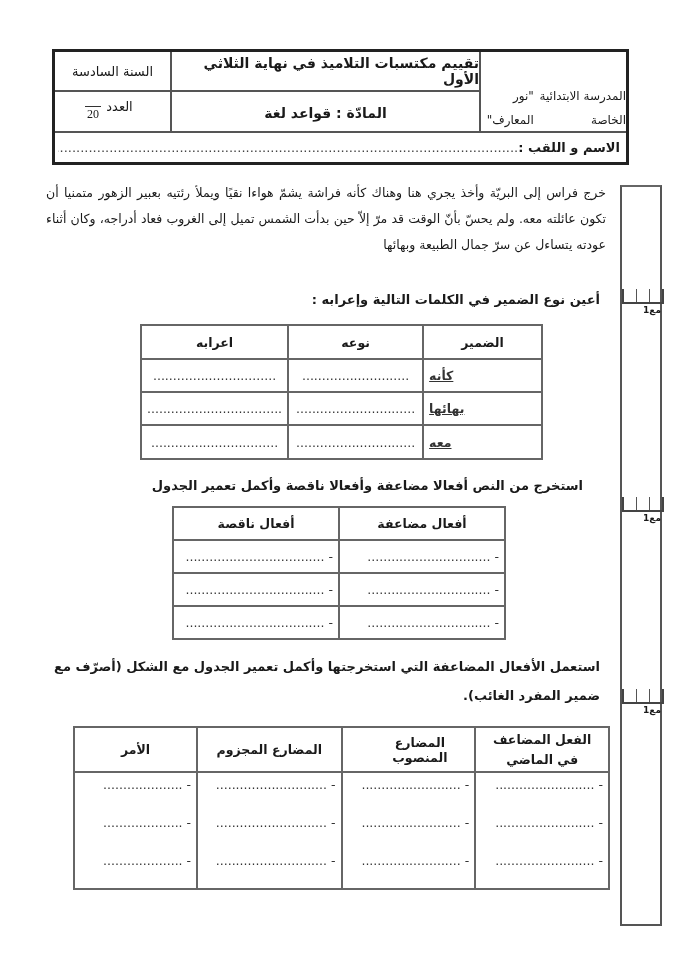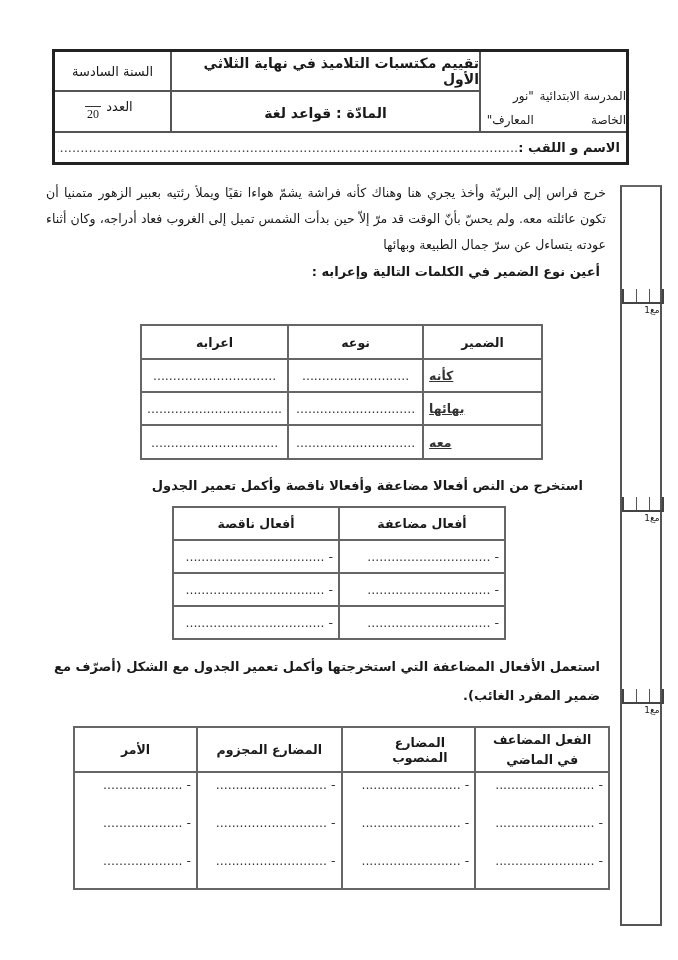--- a/index.html
+++ b/index.html
@@ -35,21 +35,21 @@
   #t1 td:not(:first-child) { text-align:center; }
   .ul { text-decoration:underline; }
 
   
   #sidebar { left:620px; top:185px; width:42px; height:741px; border:2px solid #555; border-top-color:#666; box-sizing:border-box; }
   .marker { position:absolute; left:0; width:42px; }
   .marker .ticks { height:13px; border-bottom:2px solid #444; display:flex; }
   .marker .ticks span { flex:1; border-left:1px solid #555; }
   .marker .ticks span:first-child { border-left:2px solid #444; }
   .marker .ticks span:last-child { border-right:2px solid #444; }
-  .marker .lab { font-size:9px; font-weight:normal; text-align:center; direction:rtl; line-height:13px;margin-left:18px; }
+  .marker .lab { font-size:9px; font-weight:bold; text-align:center; direction:rtl; line-height:13px;margin-left:18px; }
 </style>
 </head>
 <body>
 
 <div id="header" class="abs">
   <div class="cell school">
     <span>المدرسة الابتدائية الخاصة</span>
     <span>"نور المعارف"</span>
   </div>
   <div class="cell year">السنة السادسة</div>
@@ -60,21 +60,21 @@
     <span class="frac"><span class="bar"></span><span>20</span></span>
   </div>
   <div class="cell namerow">
     <span>الاسم و اللقب :</span>
     <span class="dots" style="width:460px;">...............................................................................................................................................</span>
   </div>
 </div>
 
 <div class="abs para" style="top:180px;">خرج فراس إلى البريّة وأخذ يجري هنا وهناك كأنه فراشة يشمّ هواءا نقيًا ويملأ رئتيه بعبير الزهور متمنيا أن تكون عائلته معه. ولم يحسّ بأنّ الوقت قد مرّ إلاّ حين بدأت الشمس تميل إلى الغروب فعاد أدراجه، وكان أثناء عودته يتساءل عن سرّ جمال الطبيعة وبهائها</div>
 
-<div class="abs q" style="right:78px; top:264px;">أعين نوع الضمير في الكلمات التالية وإعرابه :</div>
+<div class="abs q" style="right:78px; top:292px;">أعين نوع الضمير في الكلمات التالية وإعرابه :</div>
 
 <table id="t1" style="left:140px; top:324px; width:403px;">
   <tbody>
       <tr style="height:34px;">
     <th style="width:124px;">الضمير</th>
     <th style="width:124px;">نوعه</th>
     <th>اعرابه</th>
   </tr>
   <tr style="height:33px;">
     <td><span class="ul">كأنه</span></td>

